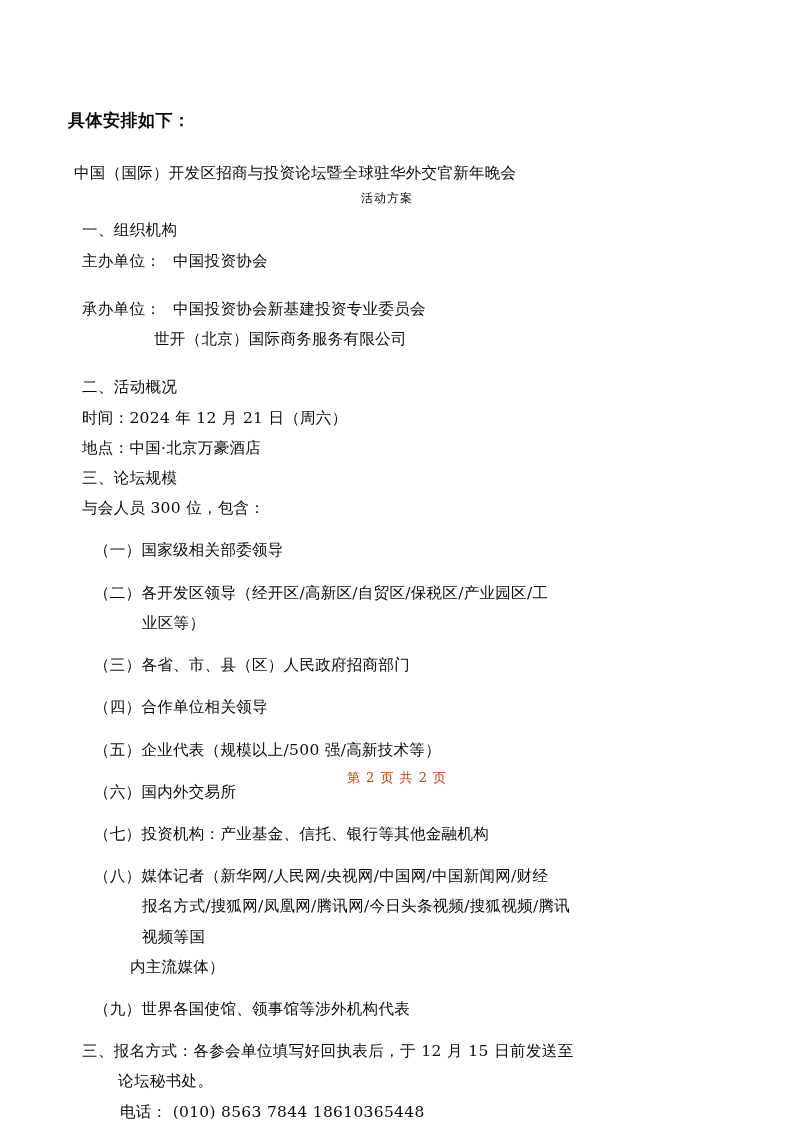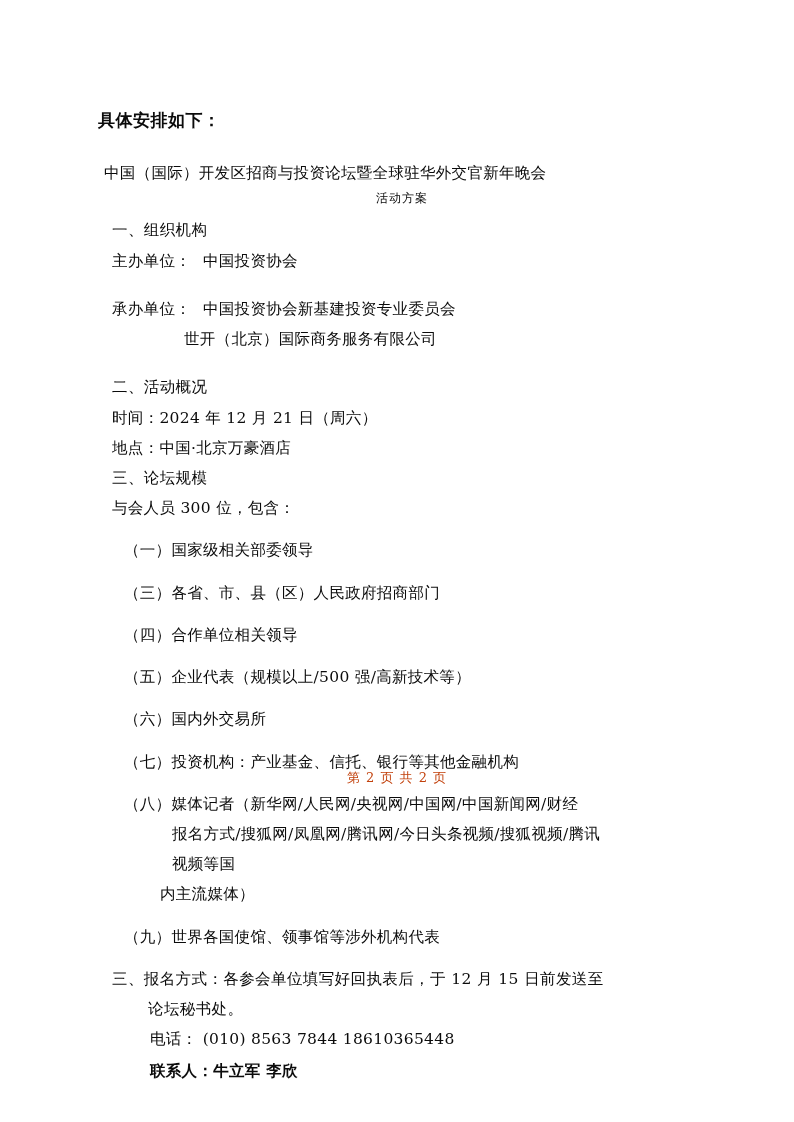--- a/index.html
+++ b/index.html
@@ -13,21 +13,21 @@
     font-family: "DejaVu Serif", "Liberation Serif", serif;
     color: #0b0b0b;
     position: relative;
     overflow: hidden;
   }
   .page {
     position: relative;
     width: 794px;
     height: 823px;
     box-sizing: border-box;
-    padding: 96px 88px 60px 98px;
+    padding: 96px 88px 60px 68px;
   }
   .doc-heading {
     font-size: 17px;
     font-weight: bold;
     letter-spacing: 0.5px;
     margin: 12px 0 26px 0;
     line-height: 1.5;
   }
   .title-line {
     font-size: 15.5px;
@@ -126,20 +126,24 @@
   <div class="para">时间：2024 年 12 月 21 日（周六）</div>
   <div class="para">地点：中国·北京万豪酒店</div>
 
   <div class="sec-head">三、论坛规模</div>
   <div class="para">与会人员 300 位，包含：</div>
 
   <div class="list-item">
     <span>（一）国家级相关部委领导</span>
   </div>
   <div class="list-item">
+    <span>（二）各开发区领导（经开区/高新区/自贸区/保税区/产业园区/工</span>
+    <span class="cont">业区等）</span>
+  </div>
+  <div class="list-item">
     <span>（三）各省、市、县（区）人民政府招商部门</span>
   </div>
   <div class="list-item">
     <span>（四）合作单位相关领导</span>
   </div>
   <div class="list-item">
     <span>（五）企业代表（规模以上/500 强/高新技术等）</span>
   </div>
   <div class="list-item">
     <span>（六）国内外交易所</span>

